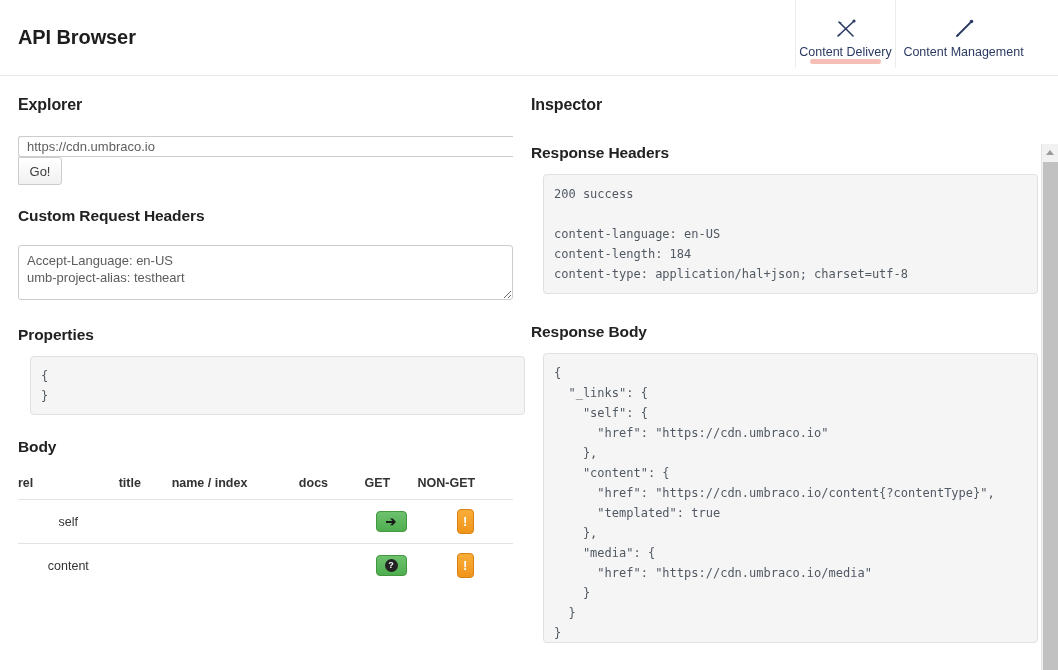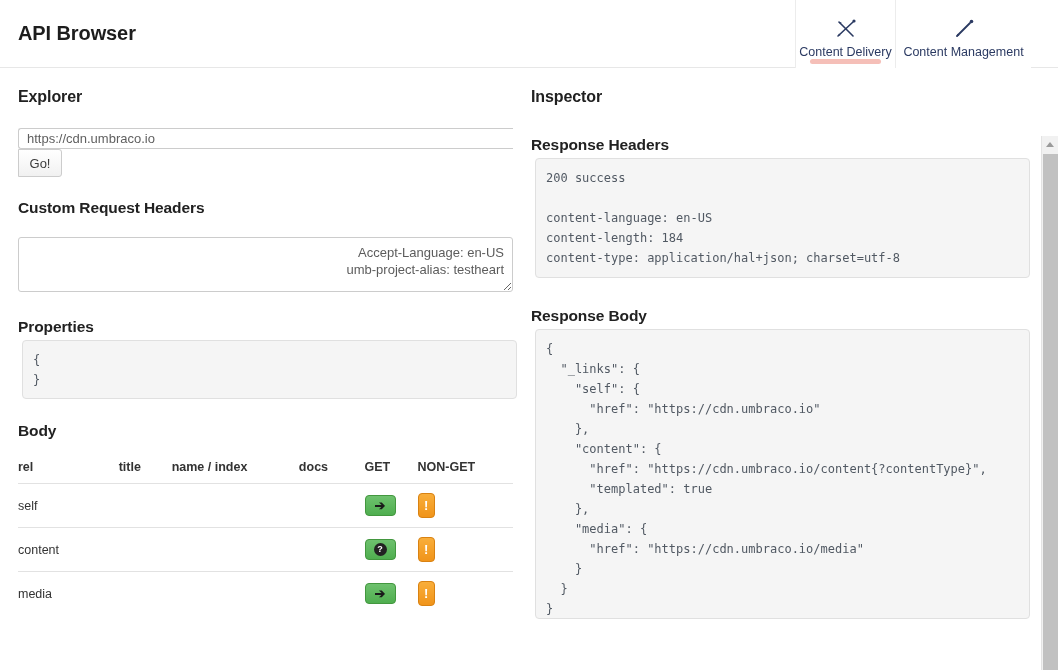--- a/index.html
+++ b/index.html
@@ -9,21 +9,21 @@
     overflow: hidden;
     background: #ffffff;
     font-family: "Liberation Sans", sans-serif;
     color: #333333;
     -webkit-font-smoothing: antialiased;
   }
 
   
   .app-header {
     position: relative;
-    height: 68px;
+    height: 76px;
     border-bottom: 1px solid #e7e7e7;
     background: #ffffff;
     display: flex;
     align-items: center;
     padding-left: 18px;
   }
   .app-title {
     font-size: 20px;
     font-weight: 700;
     color: #1d1d1d;
@@ -149,26 +149,25 @@
     padding: 6px 8px;
     font-family: "Liberation Sans", sans-serif;
     font-size: 13px;
     line-height: 17px;
     color: #5c5c5c;
     resize: vertical;
     outline: none;
     background: #ffffff;
     overflow: hidden;
     white-space: pre;
-    text-align: right;
   }
 
   
   pre.code-box {
-    margin: 4px;
+    margin: 12px;
     background: #f5f5f5;
     border: 1px solid #e0e0e0;
     border-radius: 4px;
     padding: 9px 10px;
     font-family: "DejaVu Sans Mono", "Liberation Mono", monospace;
     font-size: 12px;
     line-height: 20px;
     color: #515963;
     white-space: pre;
     overflow: hidden;
@@ -188,20 +187,21 @@
     padding: 0 0 9px 0;
     border-bottom: 1px solid #e2e2e2;
   }
   table.links td {
     font-size: 12.5px;
     color: #333333;
     padding: 9px 0;
     border-bottom: 1px solid #e2e2e2;
     height: 39px;
     vertical-align: middle;
+    text-align: center;
   }
   table.links tr:last-child td { border-bottom: none; }
   .c-rel   { width: 95px; }
   .c-title { width: 50px; }
   .c-name  { width: 120px; }
   .c-docs  { width: 62px; }
   .c-get   { width: 50px; }
   .c-non   { width: 90px; }
 
   .pill {
@@ -371,34 +371,20 @@
             <td class="c-docs"></td>
             <td class="c-get">
               <span class="pill pill-get">
                 <span class="q-badge">?</span>
               </span>
             </td>
             <td class="c-non">
               <span class="pill pill-nonget">!</span>
             </td>
           </tr>
-          <tr>
-            <td class="c-rel">media</td>
-            <td class="c-title"></td>
-            <td class="c-name"></td>
-            <td class="c-docs"></td>
-            <td class="c-get">
-              <span class="pill pill-get">
-                <span class="arrow-glyph">➔</span>
-              </span>
-            </td>
-            <td class="c-non">
-              <span class="pill pill-nonget">!</span>
-            </td>
-          </tr>
         </tbody>
       </table>
     </div>
   </div>
 
   <div class="col col-right">
 
     <h2 class="section-title">Inspector</h2>
 
     <h3 class="sub-title" style="margin-top:30px;">Response Headers</h3>

